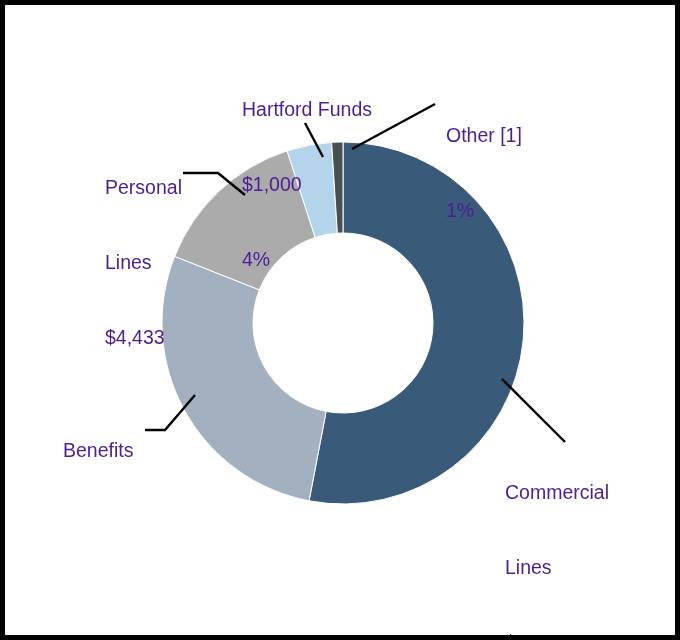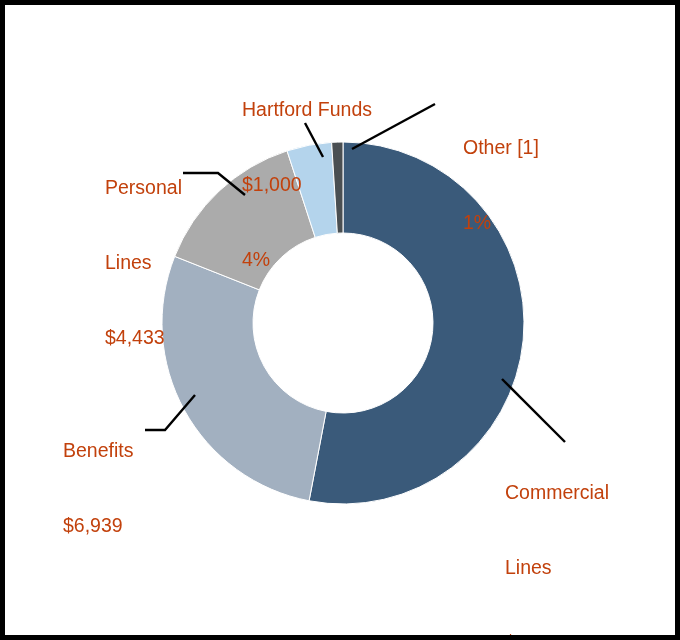--- a/index.html
+++ b/index.html
@@ -34,21 +34,21 @@
     stroke-width: 2.4;
     fill: none;
     stroke-linecap: butt;
     stroke-linejoin: miter;
   }
   .callout {
     position: absolute;
     font-family: "Liberation Sans", sans-serif;
     font-size: 19.5px;
     line-height: 25px;
-    color: #c2410c;
+    color: #4c1d95;
     white-space: pre;
     letter-spacing: 0px;
   }
   .callout-line { display: block; }
 </style>
 </head>
 <body>
 
 <div id="frame">
 
@@ -68,34 +68,33 @@
       <polyline class="leader-line" points="497,374 560,437"></polyline>
     </g>
   </svg>
 
   <div class="callout" style="left:237px; top:42px;">
     <span class="callout-line">Hartford Funds</span>
     <span class="callout-line">$1,000</span>
     <span class="callout-line">4%</span>
   </div>
 
-  <div class="callout" style="left:441px; top:80px;margin-left:17px;">
+  <div class="callout" style="left:441px; top:68px;">
     <span class="callout-line">Other [1]</span>
     <span class="callout-line">1%</span>
   </div>
 
   <div class="callout" style="left:100px; top:120px;">
     <span class="callout-line">Personal</span>
     <span class="callout-line">Lines</span>
     <span class="callout-line">$4,433</span>
   </div>
 
   <div class="callout" style="left:58px; top:383px;">
     <span class="callout-line">Benefits</span>
-    <span class="callout-line">$6,939</span>
     
   </div>
 
   <div class="callout" style="left:500px; top:425px;">
     <span class="callout-line">Commercial</span>
     <span class="callout-line">Lines</span>
     <span class="callout-line">$13,059</span>
     
   </div>
 

